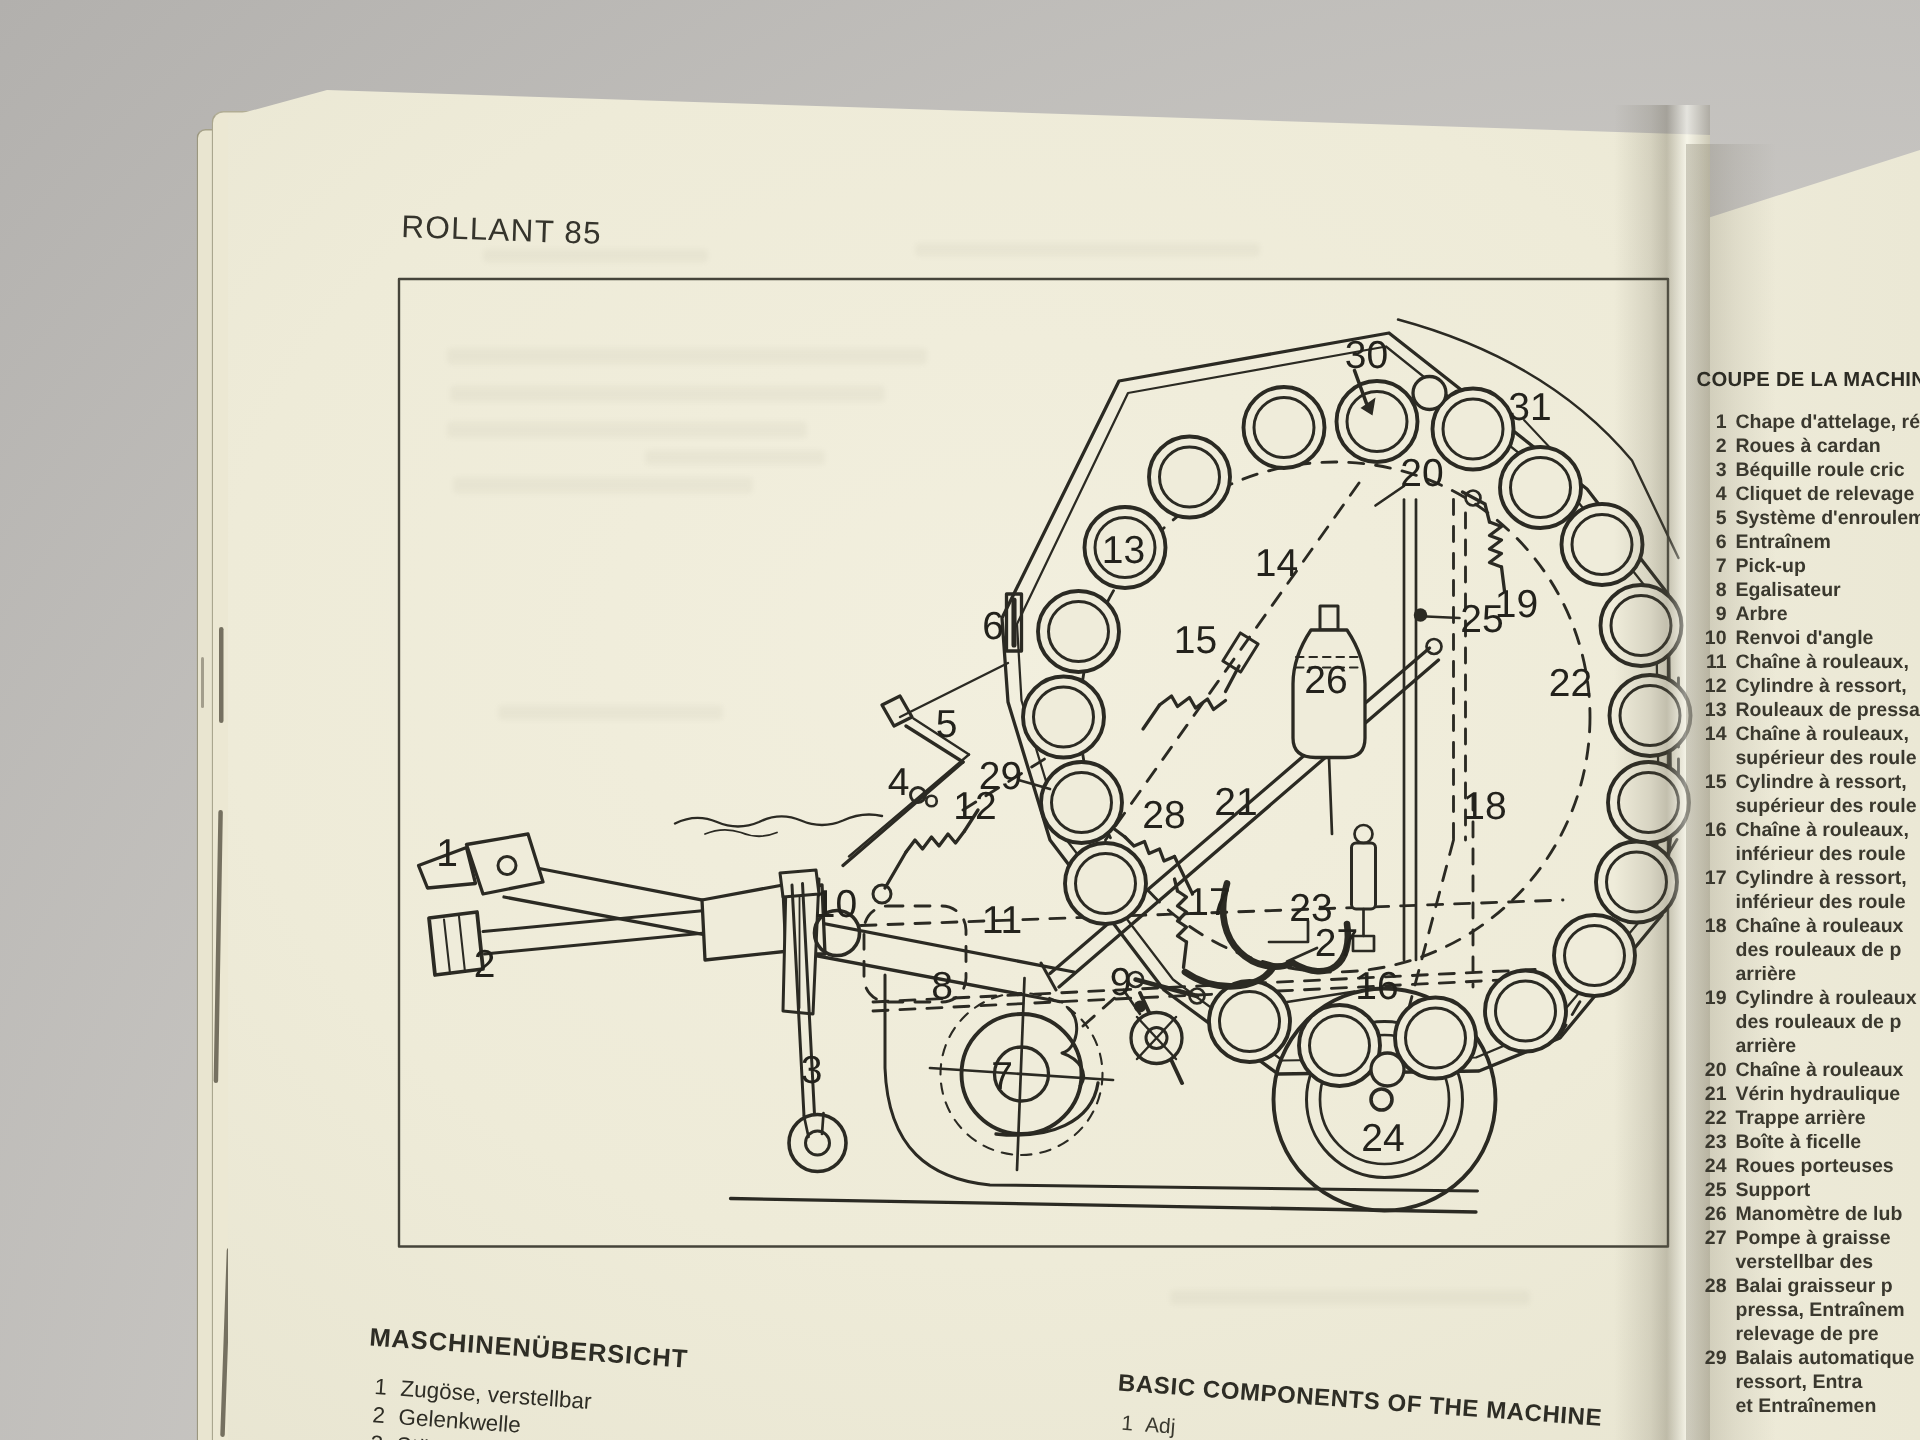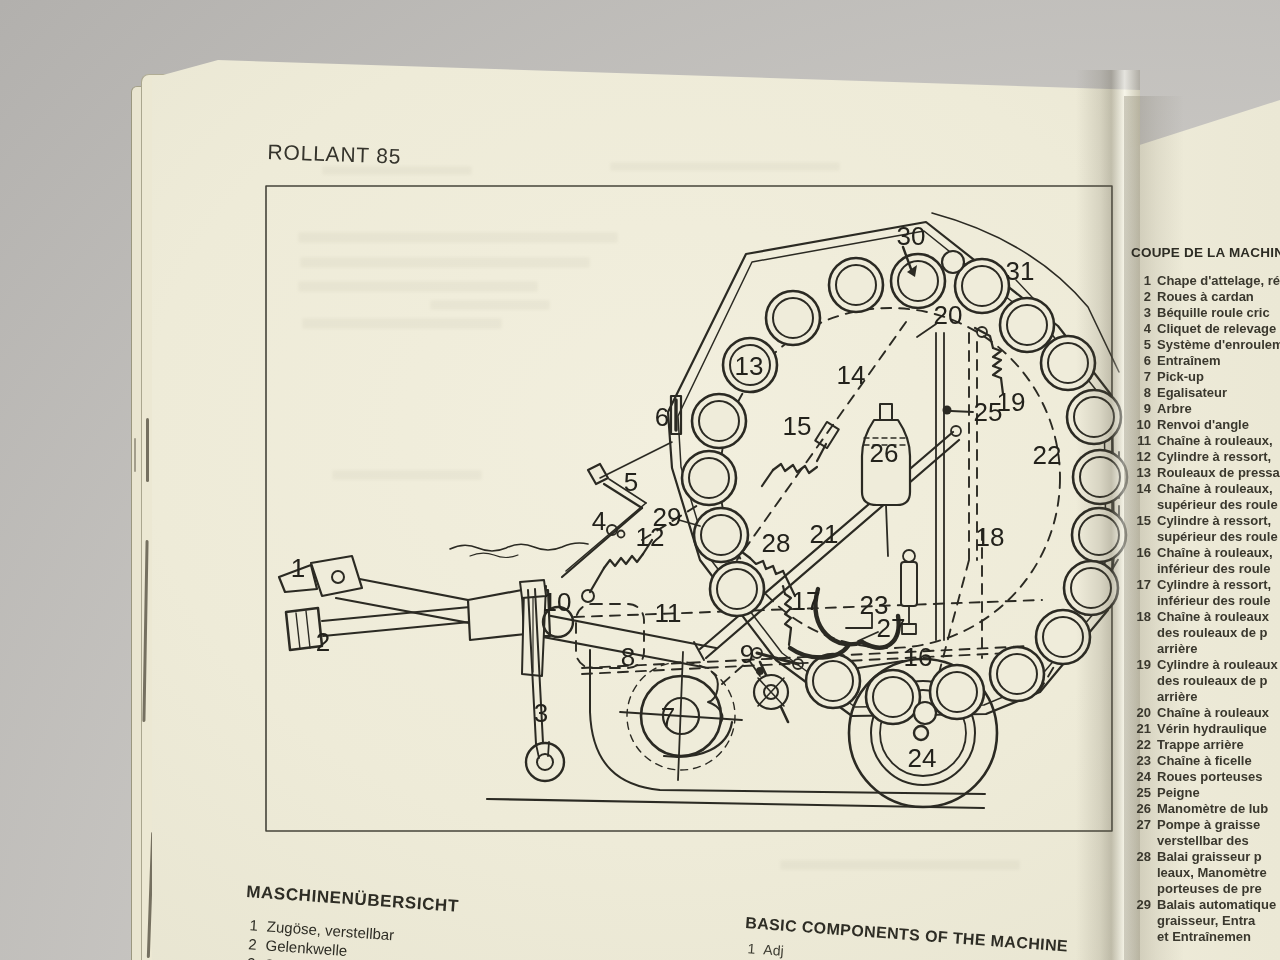--- a/index.html
+++ b/index.html
@@ -483,61 +483,61 @@
         <div class="f-row">
           <span class="num">21</span>
           <span>Vérin hydraulique</span>
         </div>
         <div class="f-row">
           <span class="num">22</span>
           <span>Trappe arrière</span>
         </div>
         <div class="f-row">
           <span class="num">23</span>
-          <span>Chaîne à ficelle</span>
+          <span>Boîte à ficelle</span>
         </div>
         <div class="f-row">
           <span class="num">24</span>
           <span>Roues porteuses</span>
         </div>
         <div class="f-row">
           <span class="num">25</span>
-          <span>Peigne</span>
+          <span>Support</span>
         </div>
         <div class="f-row">
           <span class="num">26</span>
           <span>Manomètre de lub</span>
         </div>
         <div class="f-row">
           <span class="num">27</span>
           <span>Pompe à graisse</span>
         </div>
         <div class="f-row cont">
           <span class="num">27</span>
           <span>verstellbar des</span>
         </div>
         <div class="f-row">
           <span class="num">28</span>
           <span>Balai graisseur p</span>
         </div>
         <div class="f-row cont">
           <span class="num">28</span>
-          <span>leaux, Manomètre</span>
+          <span>pressa, Entraînem</span>
         </div>
         <div class="f-row cont">
           <span class="num">28</span>
-          <span>porteuses de pre</span>
+          <span>relevage de pre</span>
         </div>
         <div class="f-row">
           <span class="num">29</span>
           <span>Balais automatique</span>
         </div>
         <div class="f-row cont">
           <span class="num">29</span>
-          <span>graisseur, Entra</span>
+          <span>ressort, Entra</span>
         </div>
         <div class="f-row cont">
           <span class="num">29</span>
           <span>et Entraînemen</span>
         </div>
       </div>
   </div>
 
 </div>
 

